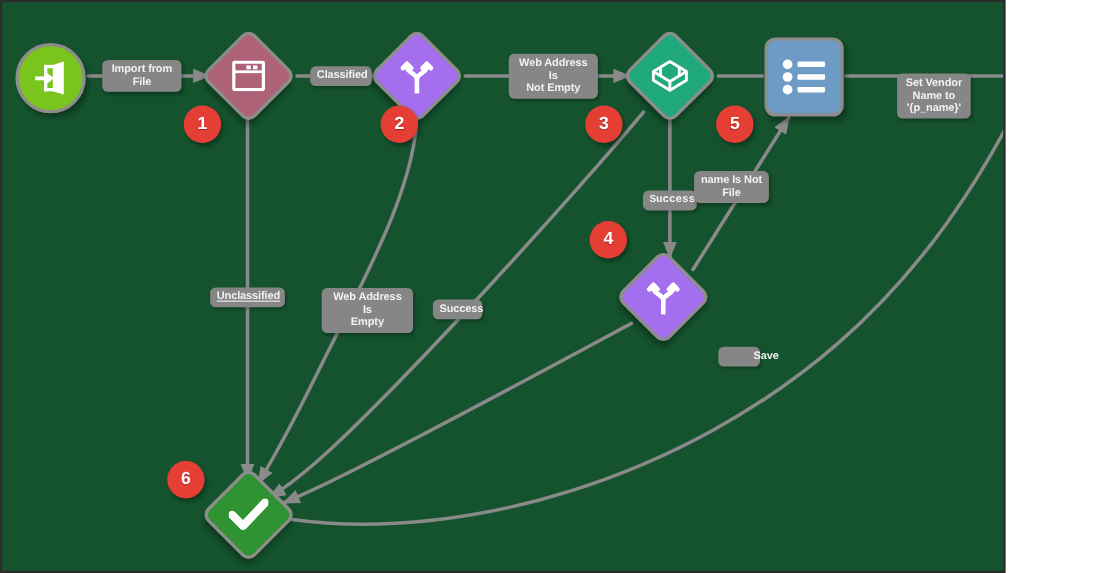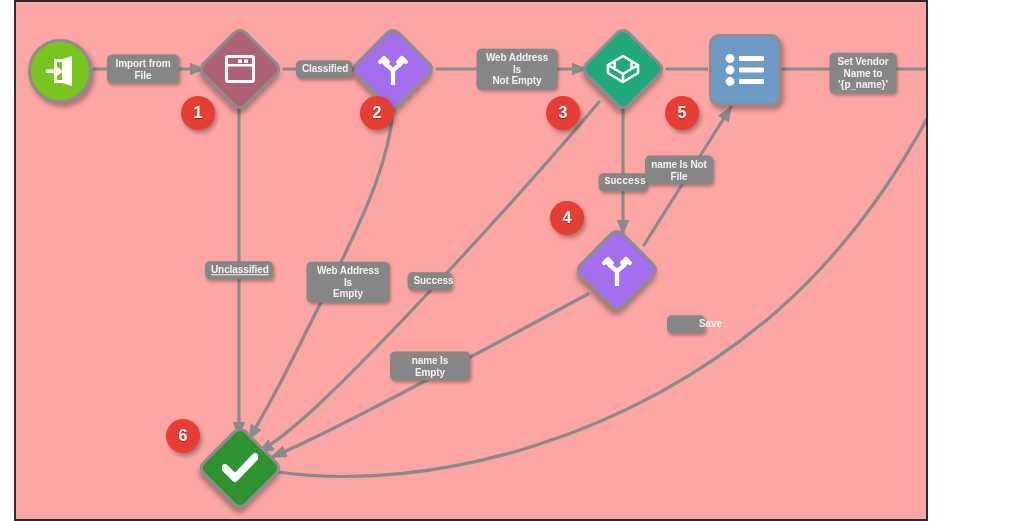--- a/index.html
+++ b/index.html
@@ -8,25 +8,24 @@
     padding: 0;
     background: #ffffff;
   }
   body {
     font-family: "Liberation Sans", sans-serif;
   }
   #canvas {
     position: relative;
     width: 914px;
     height: 521px;
-    background: #fca5a5;
+    background: #14532d;
     border: 2px solid #2b2b2b;
     box-sizing: border-box;
     overflow: hidden;
-    margin-left: 14px;
   }
   #edges {
     position: absolute;
     left: 0;
     top: 0;
     width: 1010px;
     height: 521px;
     pointer-events: none;
   }
   
@@ -241,37 +240,36 @@
   </div>
 
   <div class="edge-label" style="left:127px; top:67px; width:72px;">Import from
 File</div>
 
   <div class="edge-label" style="left:308px; top:67px; width:56px;">Classified</div>
 
   <div class="edge-label" style="left:501px; top:67px; width:81px;">Web Address Is
 Not Empty</div>
 
-  <div class="edge-label" style="left:847px; top:71px; width:67px;">Set Vendor
+  <div class="edge-label" style="left:847px; top:85px; width:67px;">Set Vendor
 Name to
 '{p_name}'</div>
 
   <div class="edge-label" style="left:607px; top:180px; width:49px;font-family:Liberation Mono, monospace;">Success</div>
 
   <div class="edge-label" style="left:663px; top:168px; width:68px;">name Is Not
 File</div>
 
   <div class="edge-label" style="left:223px; top:268px; width:68px;text-decoration:underline;">Unclassified</div>
 
   <div class="edge-label" style="left:332px; top:280px; width:83px;">Web Address Is
 Empty</div>
 
   <div class="edge-label" style="left:414px; top:279px; width:45px;">Success</div>
 
-  <div class="edge-label" style="left:414px; top:364px; width:80px;">name Is Empty</div>
 
   <div class="edge-label" style="left:670px; top:322px; width:34px;padding-left:32px;">Save</div>
 
   <div class="badge" style="left:182px; top:111px;">1</div>
   <div class="badge" style="left:361px; top:111px;">2</div>
   <div class="badge" style="left:547px; top:111px;">3</div>
   <div class="badge" style="left:666px; top:111px;">5</div>
   <div class="badge" style="left:551px; top:216px;">4</div>
   <div class="badge" style="left:167px; top:434px;">6</div>
 

